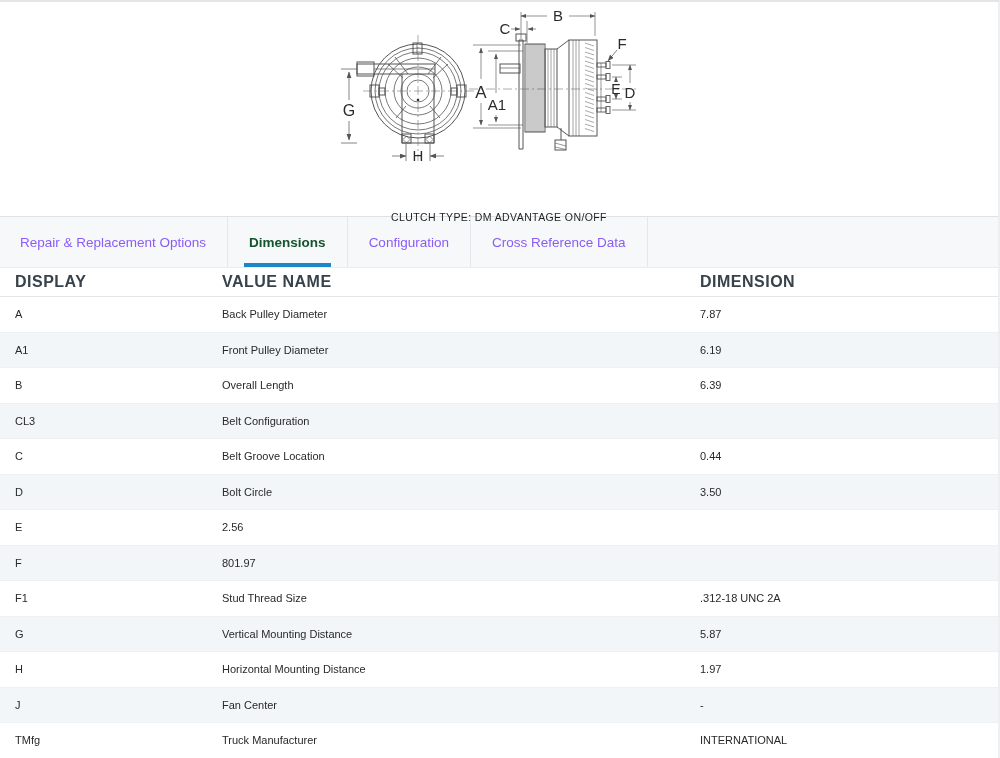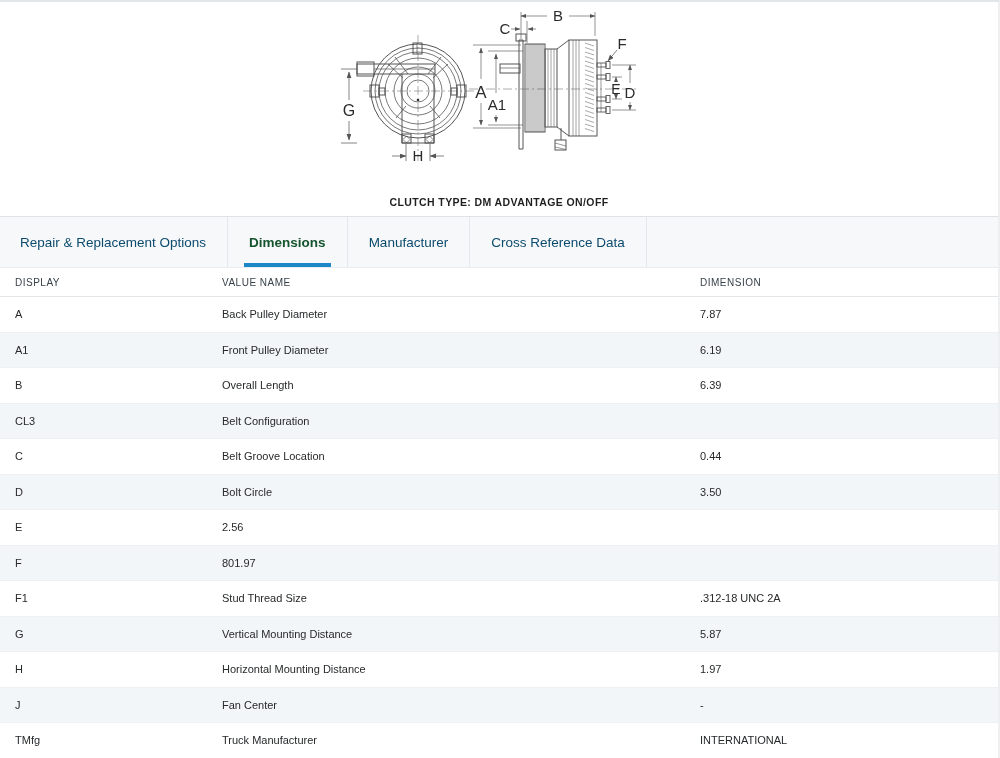--- a/index.html
+++ b/index.html
@@ -6,38 +6,38 @@
   html,body { width:1000px; height:758px; overflow:hidden; background:#fff;
     font-family:"Liberation Sans", sans-serif; }
   .page { width:1000px; height:758px; border-top:2px solid #e3e6e8;
     border-right:2px solid #edeff1; background:#fff; }
 
   
   .diagram-section { height:214px; display:flex; flex-direction:column;
     align-items:center; justify-content:flex-start; }
   .diagram-wrap { width:340px; height:192px; margin-top:1px; }
   svg text { font-family:"Liberation Sans", sans-serif; fill:#2b2b2b; }
-  .caption { font-size:10.5px; font-weight:bold; letter-spacing:.4px;
-    color:#1f1f1f; margin-top:1px; }
+  .caption { font-size:10.5px; font-weight:normal; letter-spacing:.4px;
+    color:#1f1f1f; margin-top:16px; }
 
   
   .tabs { height:52px; border-top:1px solid #dde2e5; border-bottom:1px solid #e9edef;
     background:#f6f8f9; display:flex; align-items:stretch; }
   .tab { position:relative; display:flex; align-items:center; padding:0 21px;
-    font-size:13.5px; color:#0c4a6e; cursor:pointer; border-right:1px solid #e4e8ea; }
+    font-size:13.5px; color:#8b5cf6; cursor:pointer; border-right:1px solid #e4e8ea; }
   .tab:first-child { padding-left:20px; }
   .tab.active { color:#14532d; font-weight:bold;text-align:right; }
   .tab.active .underline { position:absolute; left:16px; right:16px; bottom:0;
     height:4px; background:var(--accent,#1b87c9); }
 
   
   .spec-table { width:100%; }
   .thead, .trow { display:grid; grid-template-columns:207px 478px auto;
     padding-left:15px; align-items:center; }
-  .thead { height:29px; font-size:10px; font-weight:normal; letter-spacing:.5px;
+  .thead { height:29px; font-size:16px; font-weight:bold; letter-spacing:.5px;
     color:#37424a; border-bottom:1px solid #e4e7e9; background:#fff; }
   .trow { height:35.5px; font-size:11px; font-weight:500; color:#27292b;
     background:#fff; border-bottom:1px solid #eef1f3; }
   .trow.alt { background:var(--altRow,#f3f6f8); }
 </style>
 </head>
 <body>
 
 <div class="page">
 
@@ -166,21 +166,21 @@
 
   <nav class="tabs">
     <div class="tab">
       <span>Repair &amp; Replacement Options</span>
     </div>
     <div class="tab active">
       <span>Dimensions</span>
       <span class="underline"></span>
     </div>
     <div class="tab">
-      <span>Manufacturer</span>
+      <span>Configuration</span>
     </div>
     <div class="tab">
       <span>Cross Reference Data</span>
     </div>
   </nav>
 
   <section class="spec-table">
     <div class="thead">
       <div>DISPLAY</div>
       <div>VALUE NAME</div>

